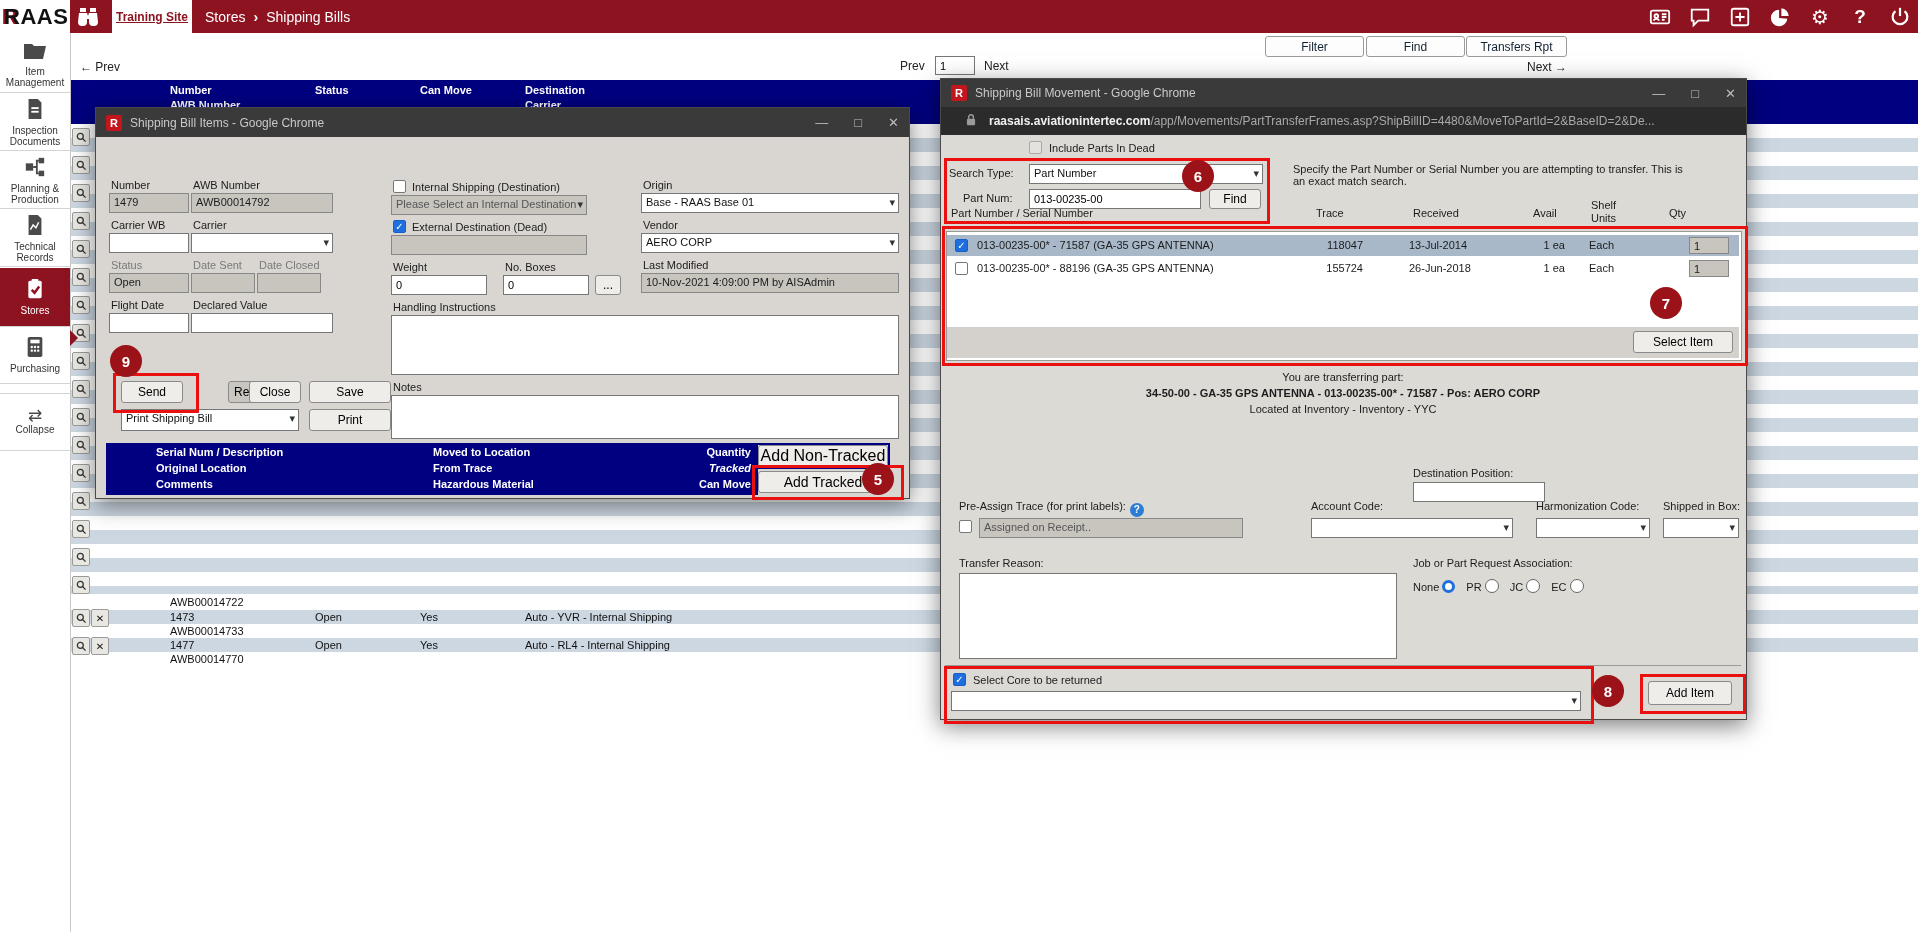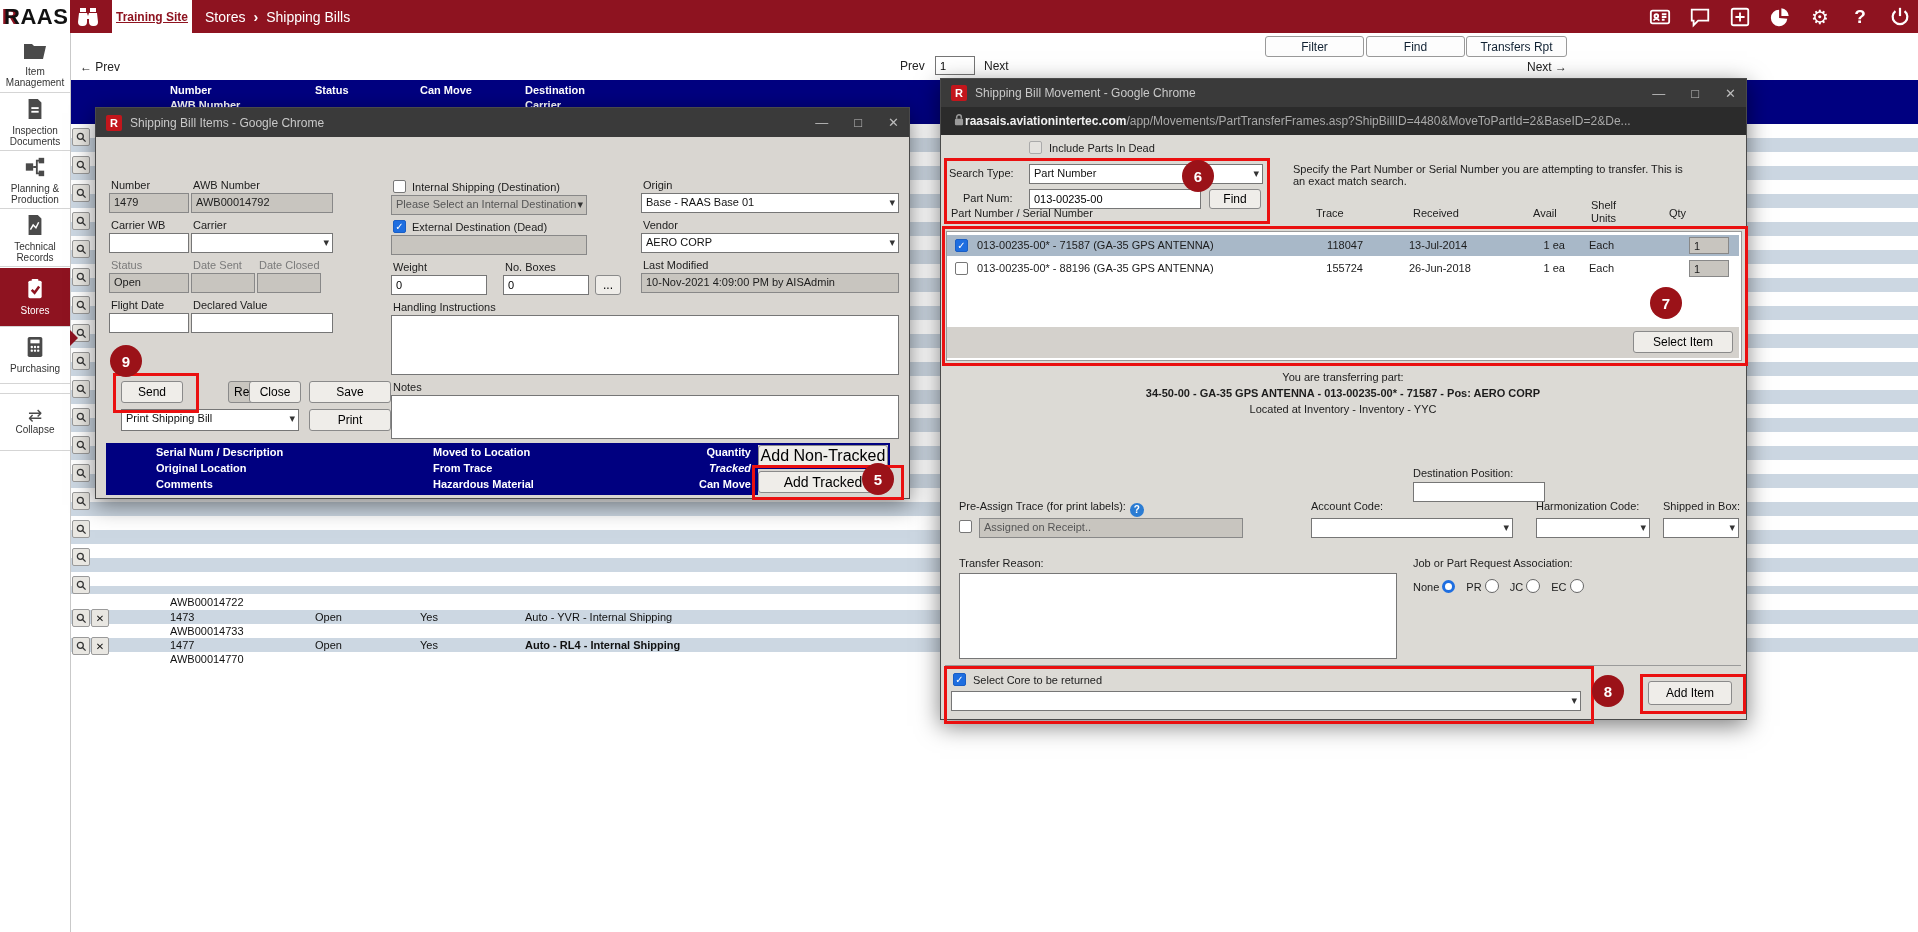--- a/index.html
+++ b/index.html
@@ -25,21 +25,21 @@
   .stripes{background:repeating-linear-gradient(180deg,#ffffff 0 14px,#ccd7e2 14px 28px);z-index:0;}
   .rowband{background:#ccd7e2;z-index:1;}
   .rowtxt{font-size:11px;color:#111;z-index:2;}
   .handle{width:16px;height:16px;background:#e9e7e2;border:1px solid #9a9a9a;border-radius:2px;
     display:flex;align-items:center;justify-content:center;}
   
   .win{position:absolute;background:#d9d6d1;border:1px solid #4a4a4a;box-shadow:0 6px 22px rgba(0,0,0,.5);}
   .tbar{position:absolute;left:0;top:0;right:0;height:29px;background:#3a3a3a;color:#c9c9c9;font-size:12px;
     display:flex;align-items:center;padding:0 10px;gap:8px;box-sizing:border-box;}
   .ubar{position:absolute;left:0;top:29px;right:0;height:28px;background:#2b2b2b;color:#a9a9a9;font-size:12px;
-    display:flex;align-items:center;padding:0 12px;gap:0;box-sizing:border-box;}
+    display:flex;align-items:center;padding:0 24px;gap:12px;box-sizing:border-box;}
   .ubar b{color:#f0f0f0;font-weight:bold;}
   .winicon{width:16px;height:16px;background:#c3161c;border-radius:2px;color:#fff;font-weight:bold;font-size:11px;
     display:flex;align-items:center;justify-content:center;}
   .wctl{margin-left:auto;display:flex;gap:26px;color:#bdbdbd;font-size:13px;}
   .wctl span{cursor:default;}
   
   .lbl{position:absolute;font-size:11px;color:#1c1c1c;white-space:nowrap;}
   .lbl.dim{color:#7a7a7a;}
   .inp{position:absolute;background:#fff;border:1px solid #767676;font-size:11px;padding:1px 4px;box-sizing:border-box;}
   .ro{position:absolute;background:#c8c5bf;border:1px solid #888;font-size:11px;padding:2px 4px;box-sizing:border-box;
@@ -278,21 +278,21 @@
   <div class="abs handle" style="left:72px;top:637px;z-index:2;">
       <svg width="11" height="11" viewBox="0 0 14 14" fill="none" stroke="#333" stroke-width="1.6">
         <circle cx="5.5" cy="5.5" r="3.8"></circle>
         <path d="M8.6 8.6l3.6 3.6"></path>
       </svg>
     </div>
   <div class="abs handle" style="left:91px;top:637px;z-index:2;font-size:10px;">✕</div>
   <span class="abs rowtxt" style="left:170px;top:639px;">1477</span>
   <span class="abs rowtxt" style="left:315px;top:639px;">Open</span>
   <span class="abs rowtxt" style="left:420px;top:639px;">Yes</span>
-  <span class="abs rowtxt" style="left:525px;top:639px;font-weight:bold;">Auto - RL4 - Internal Shipping</span>
+  <span class="abs rowtxt" style="left:525px;top:639px;">Auto - RL4 - Internal Shipping</span>
   <span class="abs rowtxt" style="left:170px;top:653px;">AWB00014770</span>
 
   <div class="abs side">
     <div class="sideitem" style="top:3px;">
       <span><svg width="24" height="20" viewBox="0 0 24 20">
             <path fill="#4a4a4a" d="M1 3h8l2 2h12l-3 13H1z"></path>
           </svg></span>
       <span>Item Management</span>
     </div>
     <div class="sideitem" style="top:61px;">

